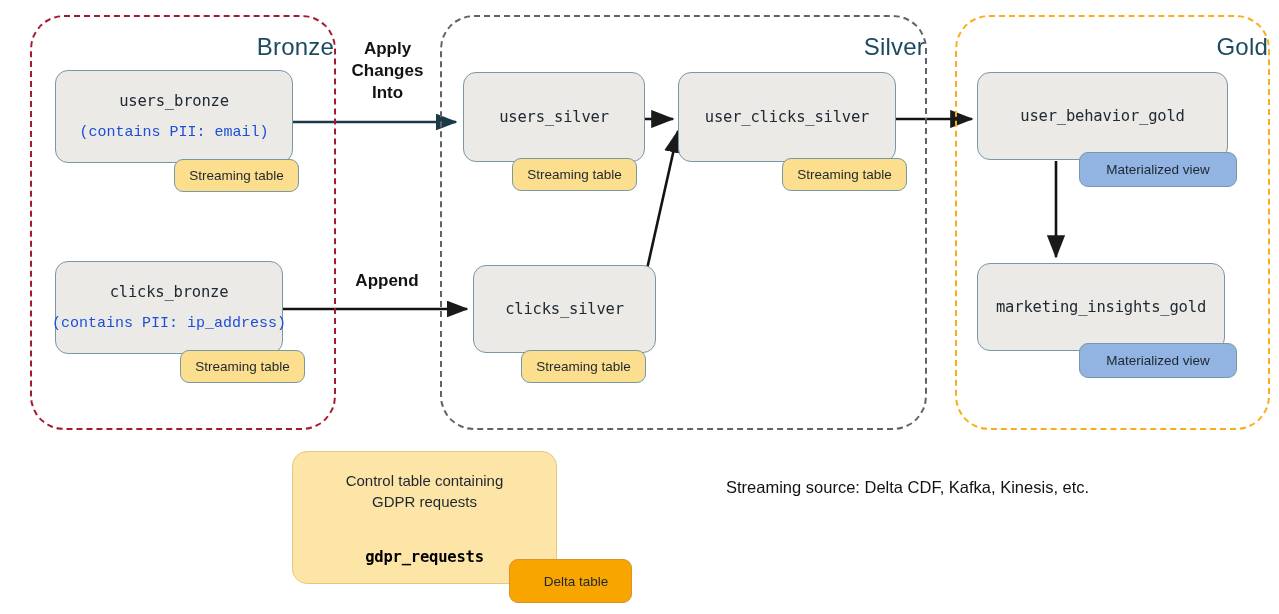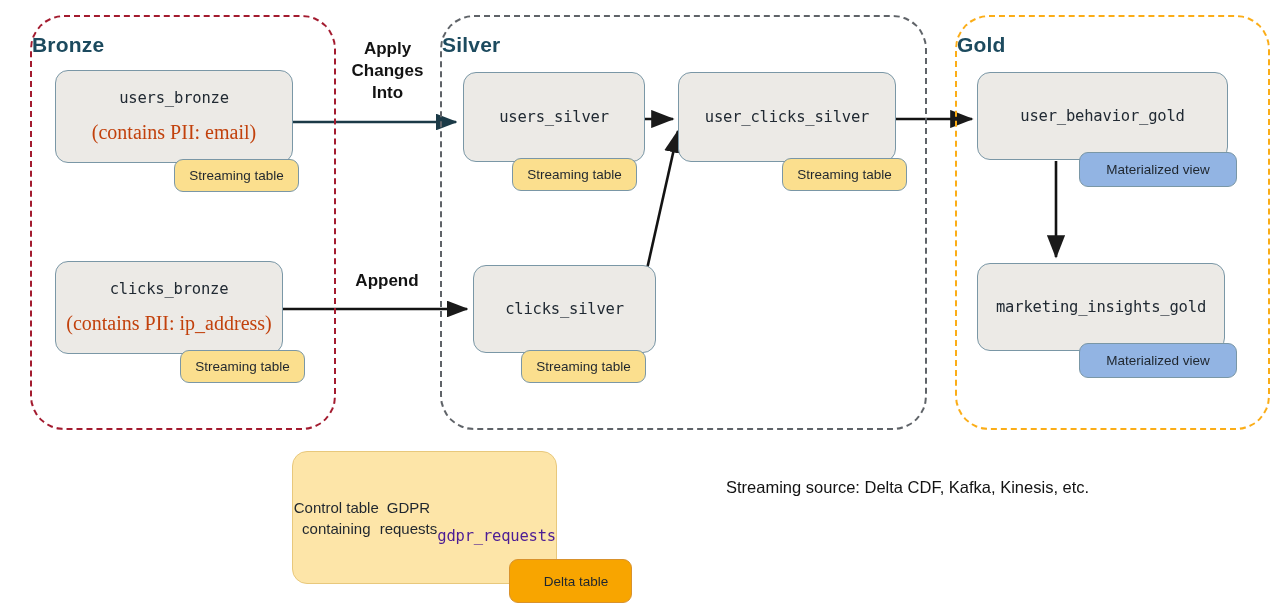--- a/index.html
+++ b/index.html
@@ -31,25 +31,25 @@
     border: 2.5px dashed #a31b2f;
     border-radius: 34px;
     box-sizing: border-box;
   }
   .zone.silver-zone { border-color: #5f6368; }
   .zone.gold-zone   { border-color: #fbad17; }
 
   .zone-title {
     position: absolute;
     width: 100%;
-    text-align: left;
+    text-align: right;
     top: 16px;
     left: 0;
-    font-size: 21px;
-    font-weight: bold;
+    font-size: 24px;
+    font-weight: normal;
     color: #1c4a5e;
     letter-spacing: 0.2px;
   }
 
   
   .node {
     position: absolute;
     background: #eceae6;
     border: 1.3px solid #7a97a6;
     border-radius: 13px;
@@ -61,23 +61,23 @@
     z-index: 3;
   }
   .node-title {
     font-family: "DejaVu Sans Mono", "Liberation Mono", monospace;
     font-size: 15.5px;
     color: #212a33;
     letter-spacing: -0.2px;
     white-space: nowrap;
   }
   .node-sub {
-    font-family: Liberation Serif, serif;
-    font-size: 20px;
-    color: #c2410c;
+    font-family: Liberation Mono, monospace;
+    font-size: 15px;
+    color: #1d4ed8;
     margin-top: 14px;
     white-space: nowrap;
   }
 
   
   .badge {
     position: absolute;
     border-radius: 9px;
     box-sizing: border-box;
     display: flex;
@@ -94,36 +94,38 @@
   .badge.delta     { background: #f8a500; border-color: #d9922c; }
 
   
   .control-table {
     position: absolute;
     background: #fde5a8;
     border: 1.2px solid #e8c87c;
     border-radius: 15px;
     box-sizing: border-box;
     display: flex;
+    flex-direction: column;
     align-items: center;
     justify-content: center;
     z-index: 3;
   }
   .control-line1, .control-line2 {
     font-size: 15px;
     color: #1f262e;
     line-height: 21px;
     text-align: center;
   }
   .control-mono {
     font-family: "DejaVu Sans Mono", "Liberation Mono", monospace;
     font-size: 15.5px;
-    color: #4c1d95;
+    color: #000000;
     margin-top: 36px;
     letter-spacing: -0.2px;
+    font-weight: bold;
   }
 
   
   .edge-label {
     position: absolute;
     font-size: 17px;
     font-weight: bold;
     color: #131313;
     text-align: center;
     line-height: 22px;

